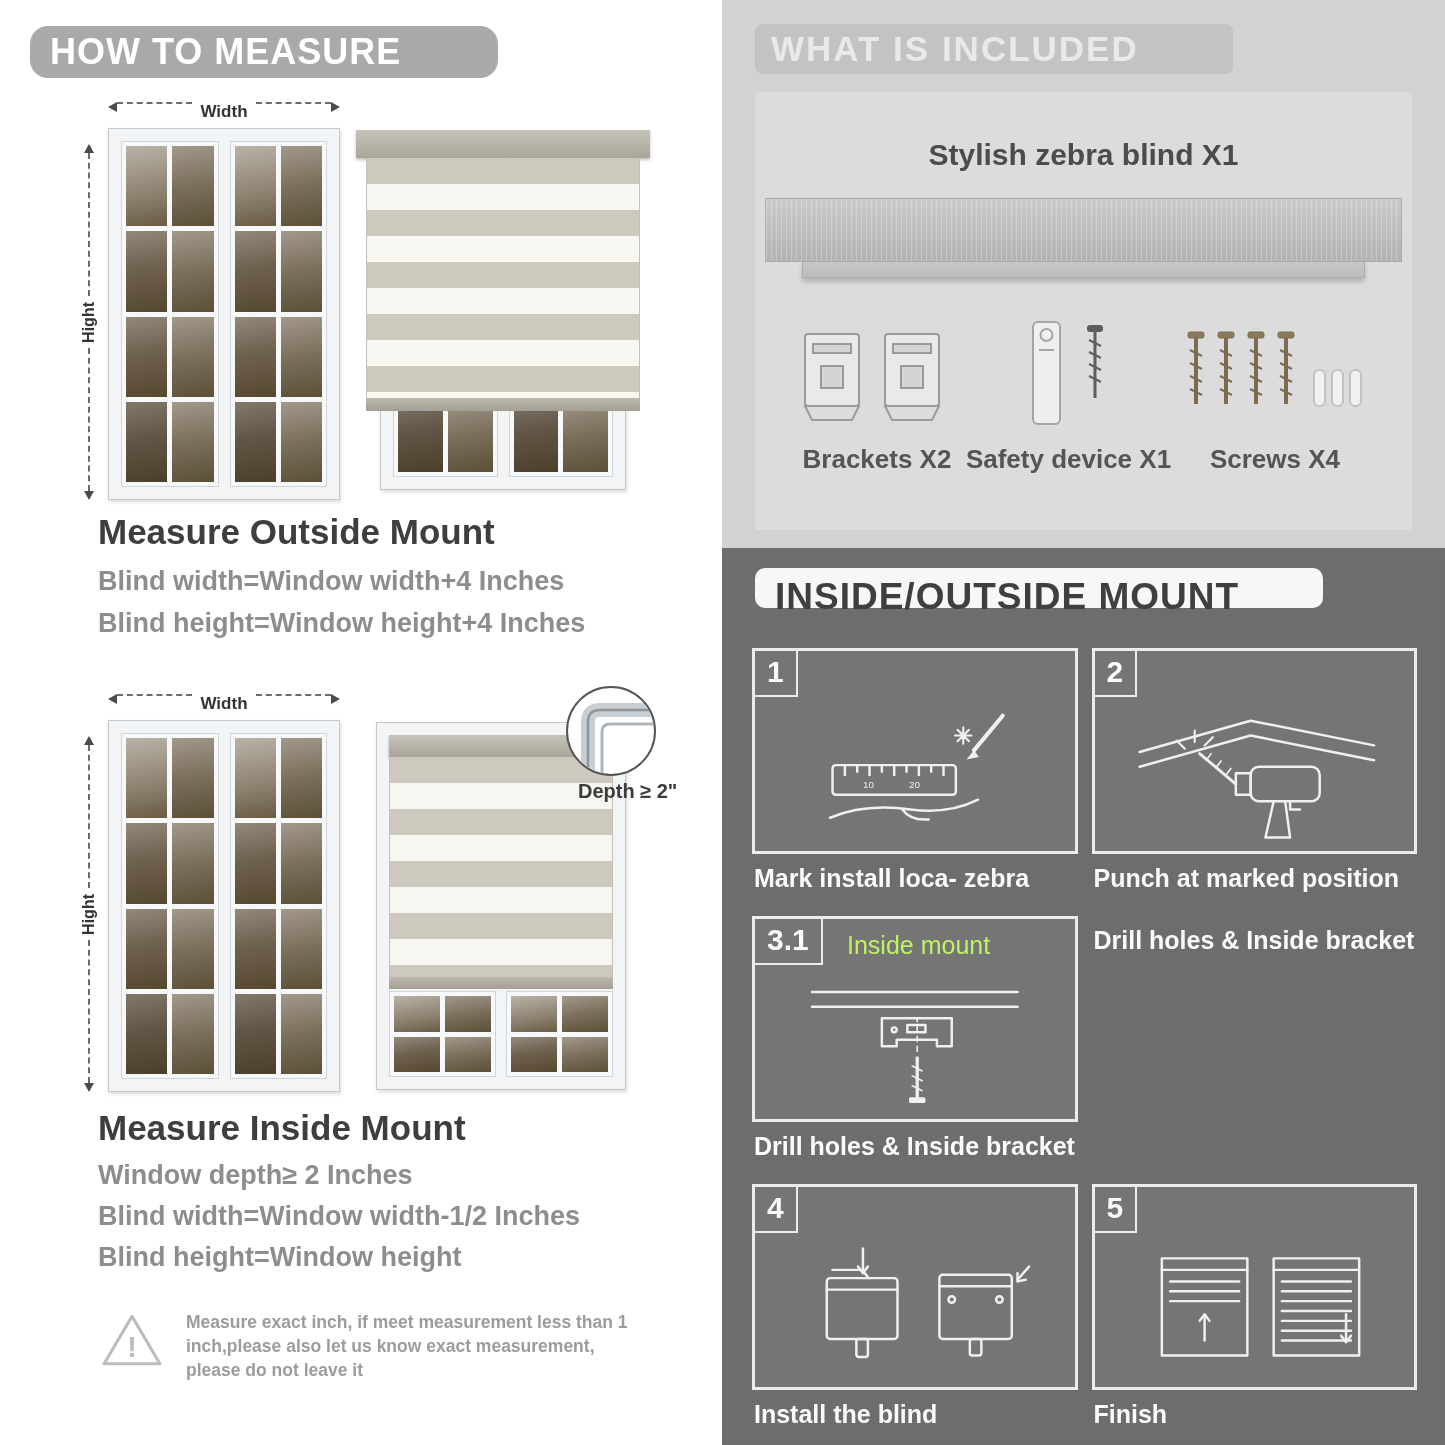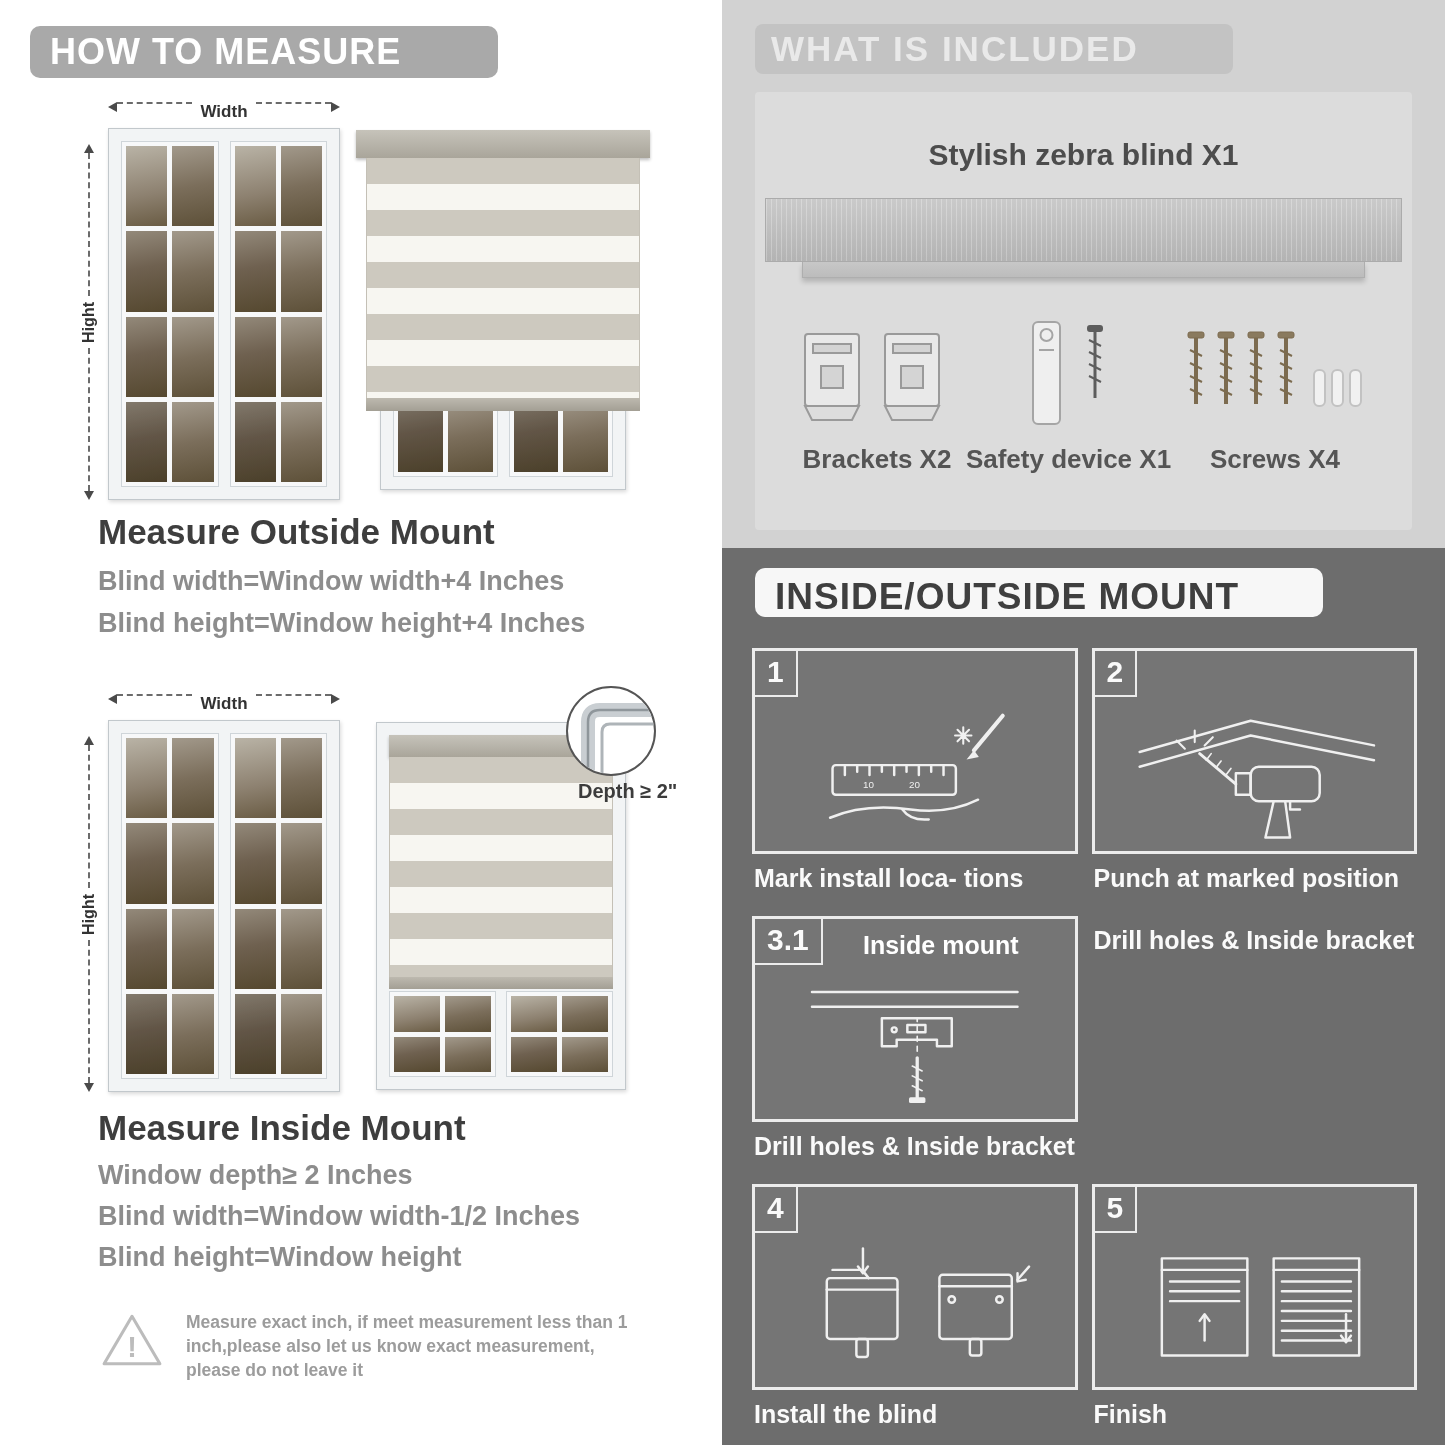--- a/index.html
+++ b/index.html
@@ -1,21 +1,21 @@
 <!DOCTYPE html>
 <html><head>
 <meta charset="utf-8">
 <style>
   html,body{margin:0;padding:0;}
   .page{position:relative;width:1445px;height:1445px;background:#ffffff;overflow:hidden;
         font-family:"Liberation Sans",sans-serif;}
 
   
   .htm-banner{position:absolute;left:30px;top:26px;width:468px;height:52px;background:#a9a9a9;
-              border-radius:10px;color:#fff;font-weight:bold;font-size:36px;line-height:52px;
+              border-radius:18px;color:#fff;font-weight:bold;font-size:36px;line-height:52px;
               padding-left:20px;letter-spacing:1px;box-sizing:border-box;}
   .mfig{position:absolute;width:262px;height:400px;}
   .window{position:absolute;background:#f2f4f5;border:1px solid #c2c8cc;padding:12px;
           display:flex;gap:11px;box-sizing:border-box;box-shadow:1px 2px 4px rgba(0,0,0,.15);}
   .pane{flex:1;border:1px solid #cfd5d9;display:grid;grid-template-columns:1fr 1fr;
         grid-auto-rows:1fr;gap:5px;background:#f7f8f9;padding:4px;}
   .pane i{display:block;background:linear-gradient(170deg,#93897a,#6f6150 45%,#55482f);}
   .pane i:nth-child(2n){background:linear-gradient(170deg,#a2998b,#7b6e5b 50%,#5d5038);}
   .pane i:nth-child(1){background:linear-gradient(170deg,#b9b3a6,#8d8170 60%,#6a5c44);}
   .pane i:nth-child(7){filter:brightness(.88);}
@@ -72,29 +72,29 @@
                              linear-gradient(180deg,#d0d0d0,#b9b9b9);}
   .headrail-lip{margin:0 auto;width:calc(100% - 96px);height:15px;background:linear-gradient(180deg,#c7c7c7,#bcbcbc);
                 border:1px solid #aeaeae;border-top:0;box-shadow:0 4px 5px rgba(0,0,0,.18);}
   .items-row{display:flex;justify-content:space-between;padding:30px 42px 0;}
   .item{display:flex;flex-direction:column;align-items:center;}
   .item-art{height:122px;display:flex;align-items:flex-end;justify-content:center;}
   .item-label{margin-top:14px;font-size:26px;font-weight:bold;color:#555;white-space:nowrap;}
 
   
   .right-bottom{position:absolute;left:722px;top:548px;width:723px;height:897px;background:#6d6d6d;}
-  .iom-banner{position:absolute;left:33px;top:20px;width:568px;height:49px;background:#f7f7f7;
+  .iom-banner{position:absolute;left:33px;top:20px;width:568px;height:40px;background:#f7f7f7;
               border-radius:10px;color:#3f3f3f;font-weight:bold;font-size:37px;line-height:58px;
               padding-left:20px;letter-spacing:1px;box-sizing:border-box;}
   .steps-grid{position:absolute;left:30px;top:100px;width:665px;display:grid;
               grid-template-columns:1fr 1fr;column-gap:14px;}
   .step-box{position:relative;height:206px;border:3px solid #ececec;background:#757575;box-sizing:border-box;}
   .step-num{position:absolute;top:0;left:0;padding:4px 12px 6px 12px;font-size:30px;font-weight:bold;color:#fafafa;
             border-right:2.5px solid #ececec;border-bottom:2.5px solid #ececec;}
-  .step-sub{position:absolute;top:12px;left:108px;font-size:25px;font-weight:bold;color:#ffffff;}
+  .step-sub{position:absolute;top:12px;left:92px;font-size:25px;font-weight:normal;color:#bef264;}
   .step-art{position:absolute;left:0;right:0;bottom:2px;width:100%;height:148px;}
   .step-art *{stroke:#f0f0f0;fill:none;stroke-width:3;stroke-linecap:round;stroke-linejoin:round;}
   .step-art .fl{fill:#f0f0f0;stroke:none;}
   .step-caption{margin:10px 0 16px 2px;font-size:25px;font-weight:bold;color:#fafafa;min-height:36px;}
 </style>
 </head>
 <body>
 
 <div class="page">
 
@@ -342,21 +342,21 @@
             <path d="M70 78 v12 M85 78 v8 M100 78 v12 M115 78 v8 M130 78 v12 M145 78 v8 M160 78 v12 M175 78 v8 M190 78 v12"></path>
             <text class="fl" x="92" y="106" font-size="12">10</text>
             <text class="fl" x="148" y="106" font-size="12">20</text>
             <path d="M262 18 L227 60" style="stroke-width:5"></path>
             <path class="fl" d="M227 60 l-9 11 l15 -3 z"></path>
             <path d="M214 32 v20 M204 42 h20 M207 35 l14 14 M221 35 l-14 14" style="stroke-width:2.5"></path>
             <path d="M52 142 q42 -18 98 -10 q46 6 82 -12"></path>
             <path d="M140 132 q10 14 32 12"></path>
           </svg>
         </div>
-        <div class="step-caption">Mark install loca- tions</div>
+        <div class="step-caption">Mark install loca- zebra</div>
       </div>
 
       <div class="step">
         <div class="step-box">
           <div class="step-num">2</div>
           <svg class="step-art" viewBox="0 0 310 180" preserveAspectRatio="xMidYMid meet">
             <path d="M15 62 L150 24 L300 54"></path>
             <path d="M15 80 L150 42 L300 72"></path>
             <rect x="150" y="80" width="84" height="42" rx="10"></rect>
             <rect x="132" y="88" width="18" height="26"></rect>

